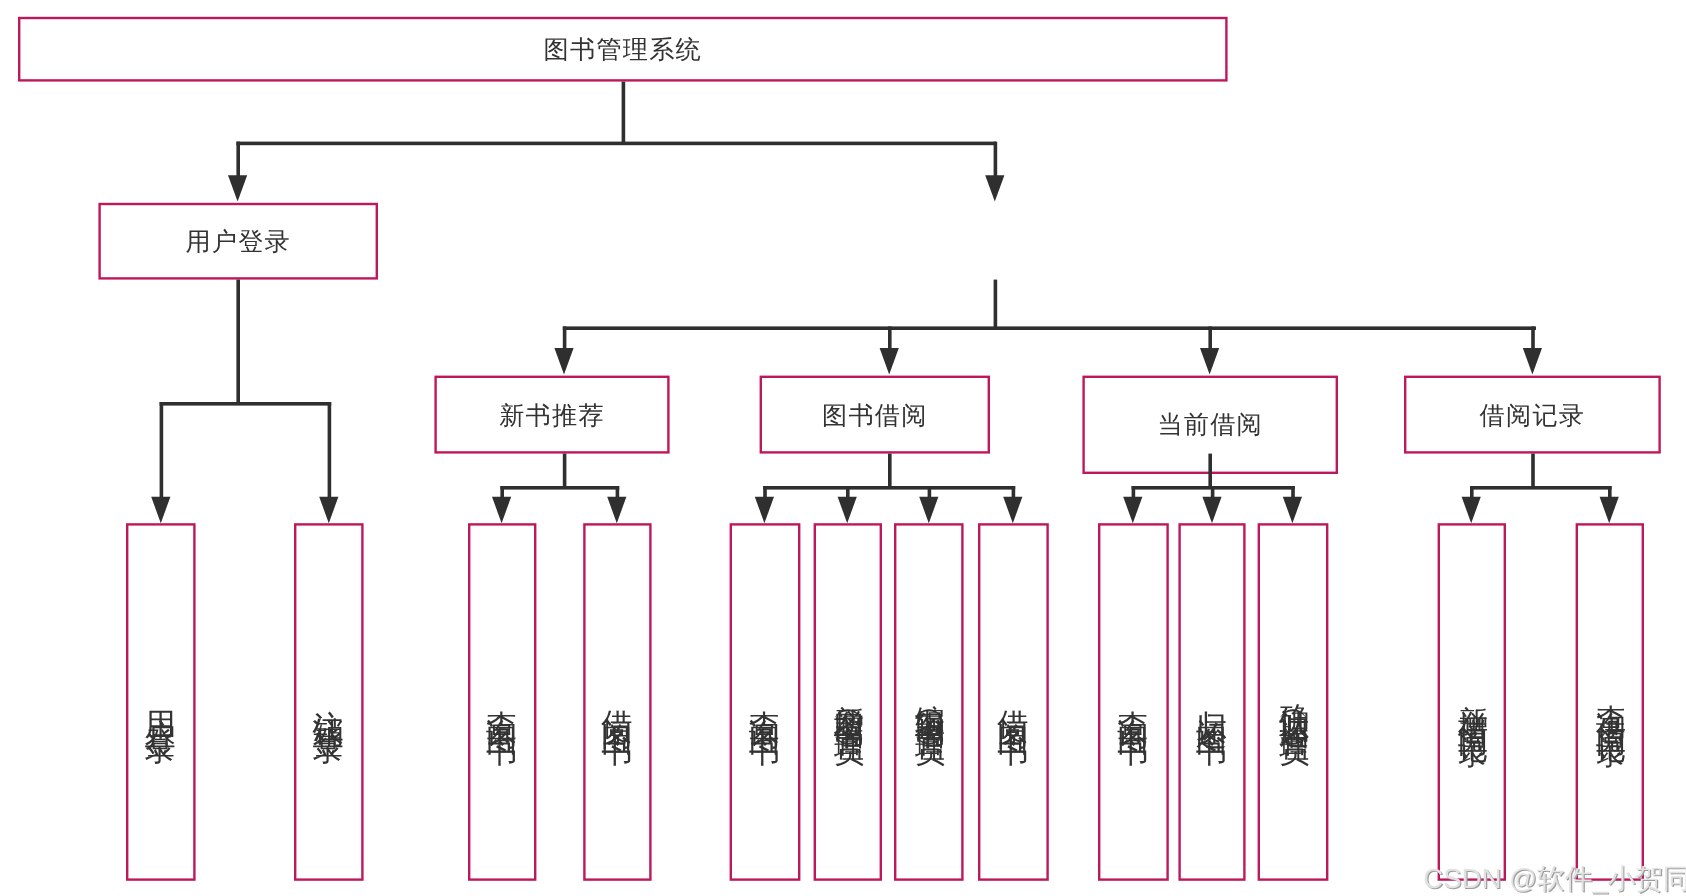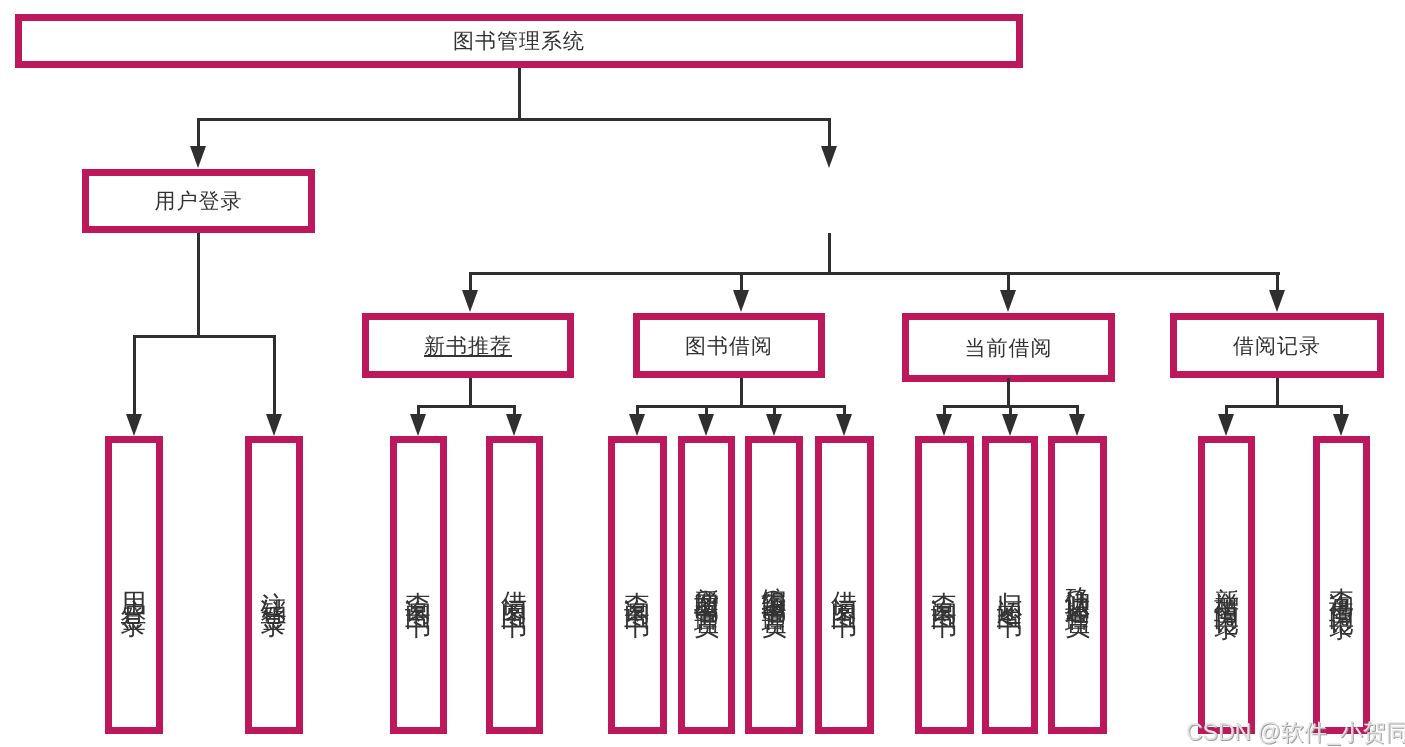--- a/index.html
+++ b/index.html
@@ -1,21 +1,21 @@
 <!DOCTYPE html>
 <html><head>
 <meta charset="utf-8">
 <style>
   html,body{margin:0;padding:0;background:#ffffff;}
   #stage{
     position:relative;width:1405px;height:747px;background:#ffffff;overflow:hidden;
     font-family:"Liberation Sans","DejaVu Sans",sans-serif;color:#333333;
   }
   .box{
-    position:absolute;box-sizing:border-box;border:7px solid #be185d;background:#ffffff;
+    position:absolute;box-sizing:border-box;border:2px solid #be185d;background:#ffffff;
     display:flex;align-items:center;justify-content:center;
   }
   .hbox span{font-size:21px;letter-spacing:1px;color:#333333;white-space:nowrap;}
   .leaf span{
     writing-mode:vertical-rl;text-orientation:mixed;
     font-size:26px;letter-spacing:7px;color:#333333;line-height:1;
   }
   .leaf.mid span{font-size:25px;letter-spacing:6px;}
   .leaf.dense span{font-size:25px;letter-spacing:4px;}
   .vl{position:absolute;width:3px;background:#2f2f2f;}
@@ -60,27 +60,27 @@
   <div class="hl" style="left:469px;top:272px;width:811px;"></div>
   <div class="vl" style="left:469px;top:272px;height:19px;"></div>
   <div class="ah" style="left:462px;top:290px;"></div>
   <div class="vl" style="left:740px;top:272px;height:19px;"></div>
   <div class="ah" style="left:733px;top:290px;"></div>
   <div class="vl" style="left:1007px;top:272px;height:19px;"></div>
   <div class="ah" style="left:1000px;top:290px;"></div>
   <div class="vl" style="left:1276px;top:272px;height:19px;"></div>
   <div class="ah" style="left:1269px;top:290px;"></div>
 
-  <div class="box hbox" style="left:362px;top:313px;width:212px;height:65px;text-decoration:underline;">
+  <div class="box hbox" style="left:362px;top:313px;width:196px;height:65px;">
     <span>新书推荐</span>
   </div>
   <div class="box hbox" style="left:633px;top:313px;width:192px;height:65px;">
     <span>图书借阅</span>
   </div>
-  <div class="box hbox" style="left:902px;top:313px;width:213px;height:69px;">
+  <div class="box hbox" style="left:902px;top:313px;width:213px;height:82px;">
     <span>当前借阅</span>
   </div>
   <div class="box hbox" style="left:1170px;top:313px;width:214px;height:65px;">
     <span>借阅记录</span>
   </div>
 
   <div class="vl" style="left:469px;top:378px;height:29px;"></div>
   <div class="hl" style="left:417px;top:405px;width:99px;"></div>
   <div class="vl" style="left:417px;top:405px;height:11px;"></div>
   <div class="ah" style="left:410px;top:414px;"></div>

